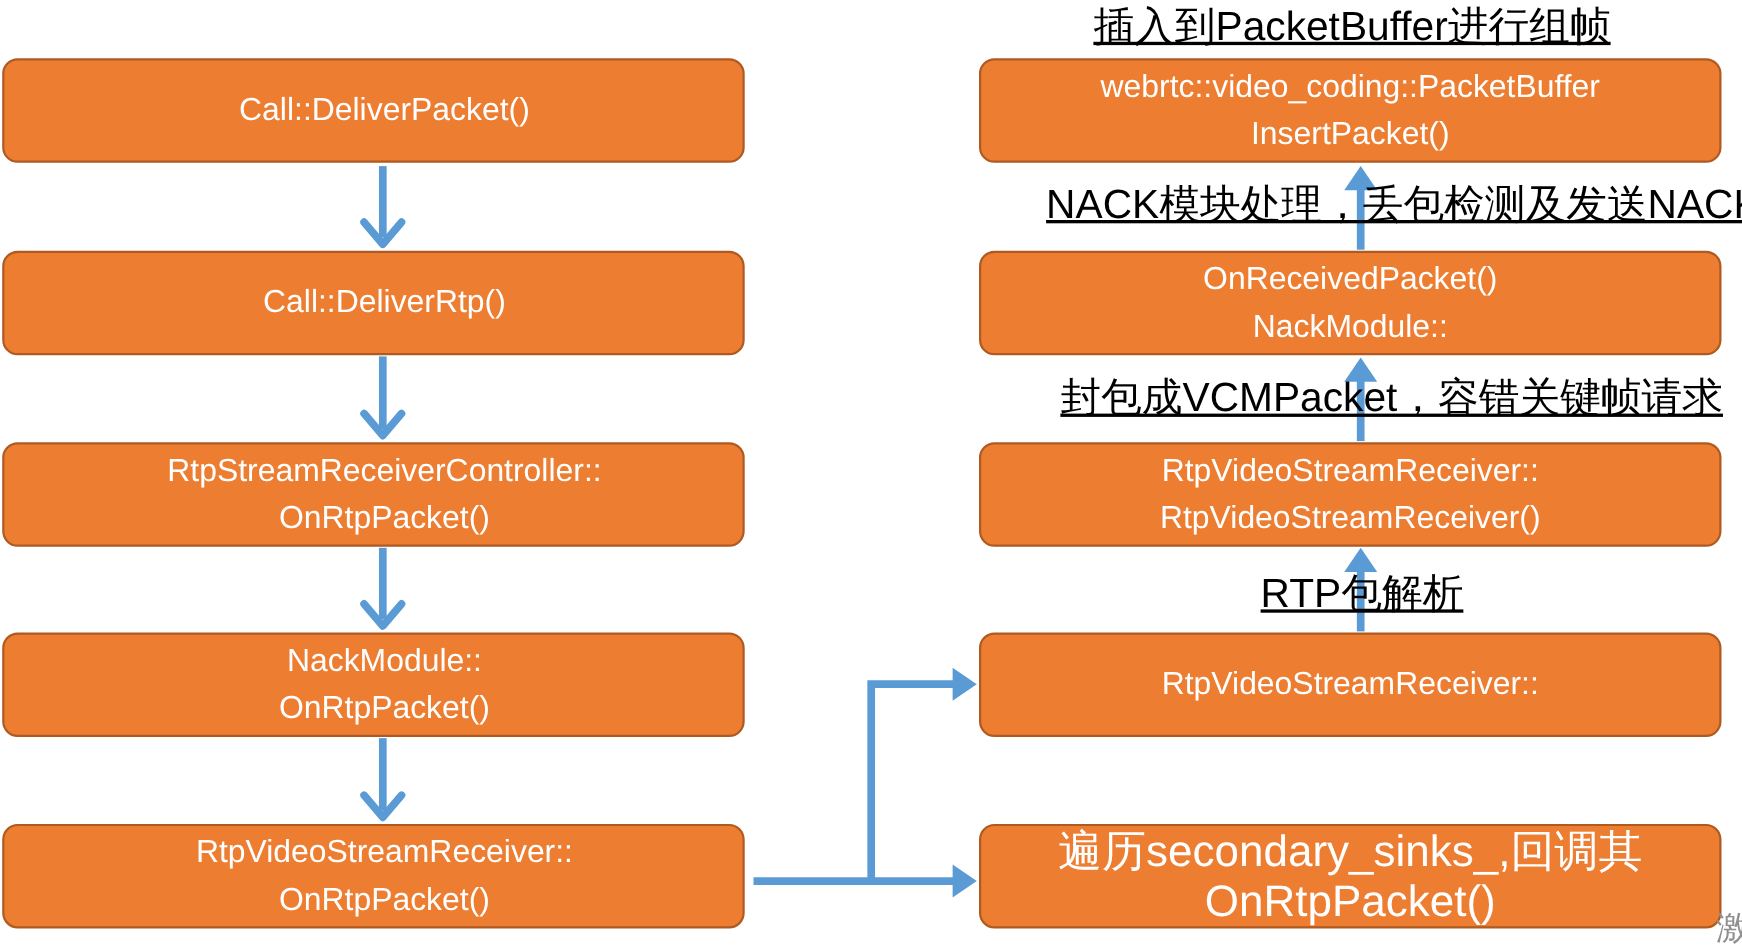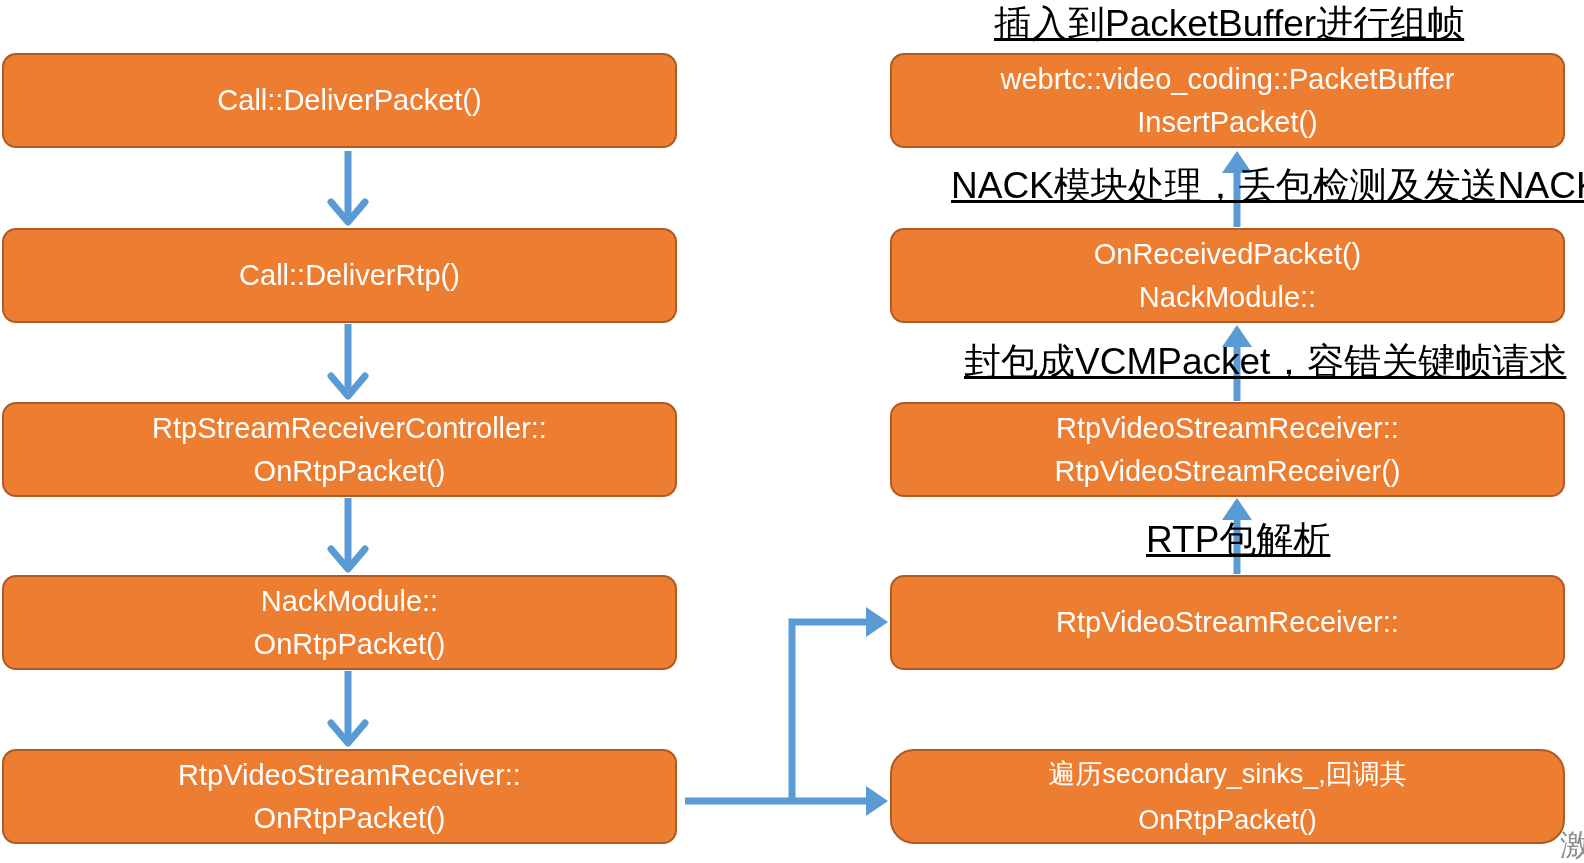--- a/index.html
+++ b/index.html
@@ -23,21 +23,21 @@
     flex-direction: column;
     align-items: center;
     justify-content: center;
     color: var(--box-text, #ffffff);
     font-size: 29px;
     line-height: 43px;
     text-align: center;
   }
   .flow-box.left  { left: 2px; padding-left: 20px; }
   .flow-box.right { left: 890px; }
-  .flow-box.big { font-size: 27px; line-height: 46px; border-radius: 24px; }
+  .flow-box.big { font-size: 40px; line-height: 46px; }
   .flow-box .line { white-space: nowrap; }
 
   svg.arrow-layer { position: absolute; left: 0; top: 0; z-index: 2; }
   .arrow-line  { stroke: var(--arrow, #5B9BD5); stroke-width: 7; fill: none; }
   .arrow-vhead { stroke: var(--arrow, #5B9BD5); stroke-width: 7; fill: none;
                  stroke-linecap: round; stroke-linejoin: round; }
   .arrow-thead { fill: var(--arrow, #5B9BD5); stroke: none; }
 
   .anno {
     position: absolute;

